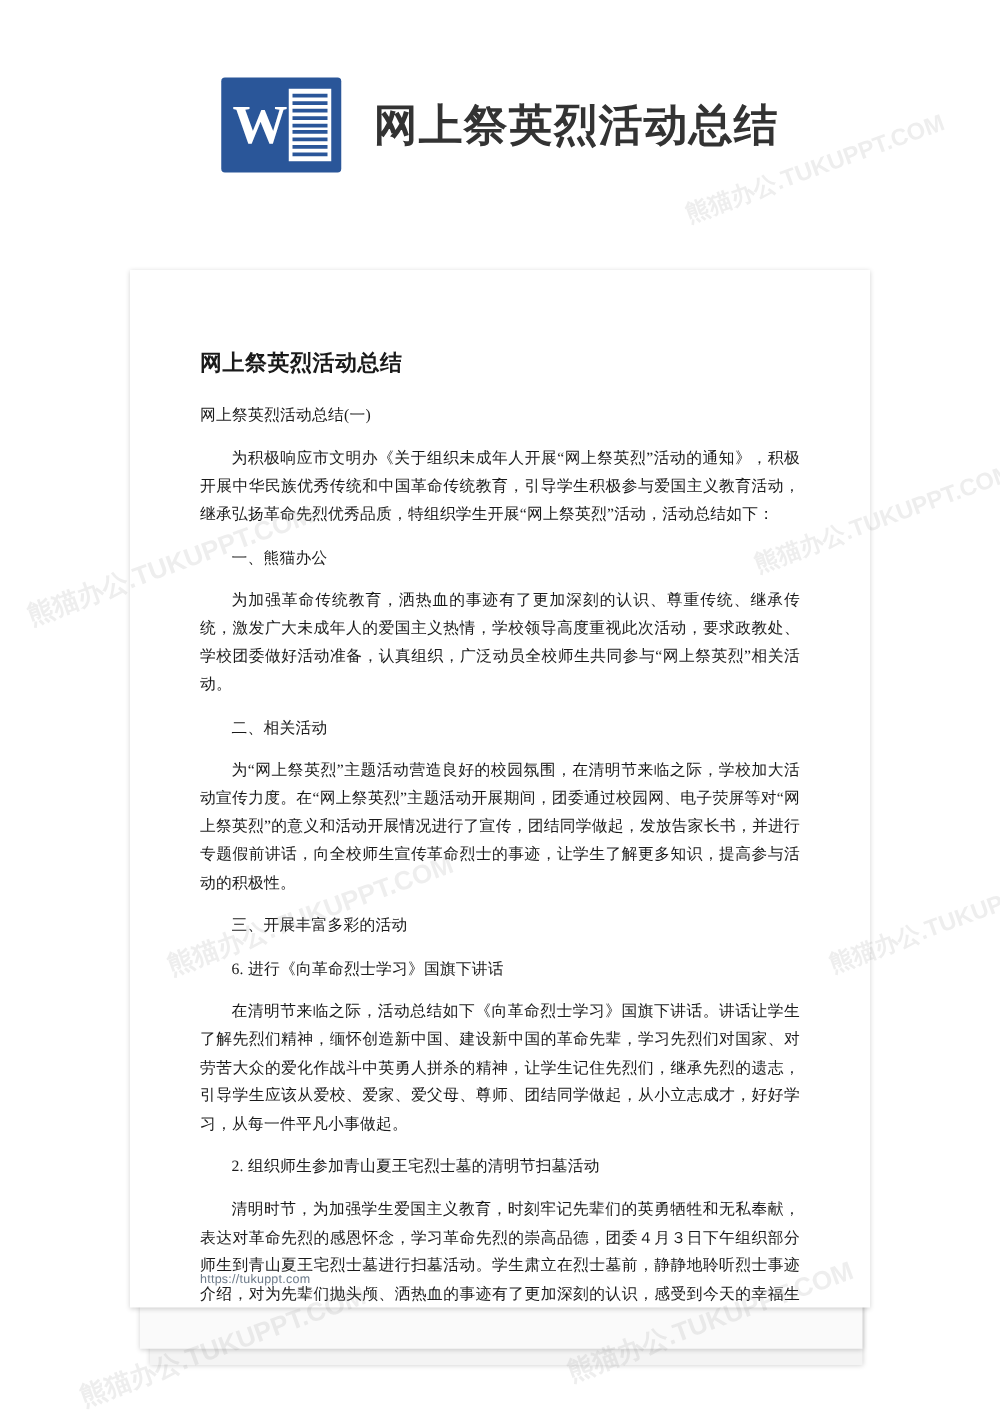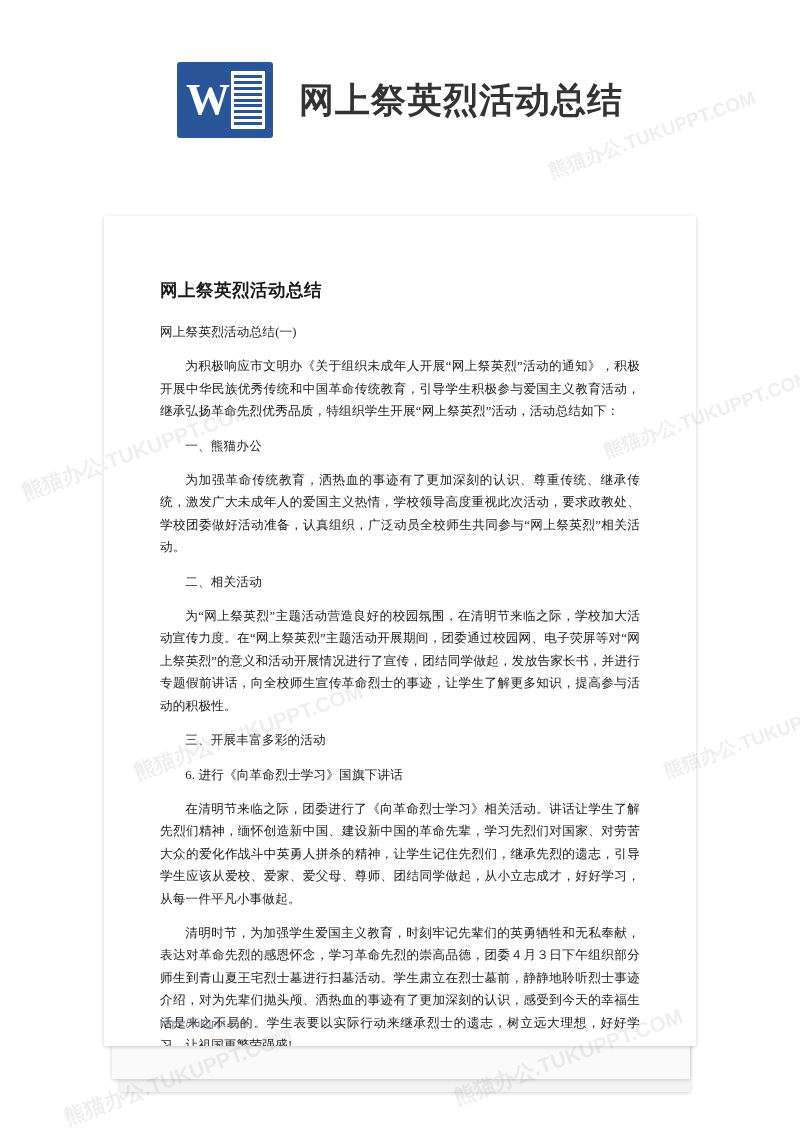--- a/index.html
+++ b/index.html
@@ -196,21 +196,22 @@
   <h1 class="doc-title">网上祭英烈活动总结</h1>
   <div id="paragraph-host">
       <p class="doc-p">网上祭英烈活动总结(一)</p>
       <p class="doc-p indent">为积极响应市文明办《关于组织未成年人开展“网上祭英烈”活动的通知》，积极开展中华民族优秀传统和中国革命传统教育，引导学生积极参与爱国主义教育活动，继承弘扬革命先烈优秀品质，特组织学生开展“网上祭英烈”活动，活动总结如下：</p>
       <p class="doc-p indent">一、熊猫办公</p>
       <p class="doc-p indent">为加强革命传统教育，洒热血的事迹有了更加深刻的认识、尊重传统、继承传统，激发广大未成年人的爱国主义热情，学校领导高度重视此次活动，要求政教处、学校团委做好活动准备，认真组织，广泛动员全校师生共同参与“网上祭英烈”相关活动。</p>
       <p class="doc-p indent">二、相关活动</p>
       <p class="doc-p indent">为“网上祭英烈”主题活动营造良好的校园氛围，在清明节来临之际，学校加大活动宣传力度。在“网上祭英烈”主题活动开展期间，团委通过校园网、电子荧屏等对“网上祭英烈”的意义和活动开展情况进行了宣传，团结同学做起，发放告家长书，并进行专题假前讲话，向全校师生宣传革命烈士的事迹，让学生了解更多知识，提高参与活动的积极性。</p>
       <p class="doc-p indent">三、开展丰富多彩的活动</p>
       <p class="doc-p indent">6. 进行《向革命烈士学习》国旗下讲话</p>
-      <p class="doc-p indent">在清明节来临之际，团委进行了《向革命烈士学习》相关活动。讲话让学生了解先烈们精神，缅怀创造新中国、建设新中国的革命先辈，学习先烈们对国家、对劳苦大众的爱化作战斗中英勇人拼杀的精神，让学生记住先烈们，继承先烈的遗志，引导学生应该从爱校、爱家、爱父母、尊师、团结同学做起，从小立志成才，好好学习，从每一件平凡小事做起。</p>
+      <p class="doc-p indent">在清明节来临之际，活动总结如下《向革命烈士学习》国旗下讲话。讲话让学生了解先烈们精神，缅怀创造新中国、建设新中国的革命先辈，学习先烈们对国家、对劳苦大众的爱化作战斗中英勇人拼杀的精神，让学生记住先烈们，继承先烈的遗志，引导学生应该从爱校、爱家、爱父母、尊师、团结同学做起，从小立志成才，好好学习，从每一件平凡小事做起。</p>
+      <p class="doc-p indent">2. 组织师生参加青山夏王宅烈士墓的清明节扫墓活动</p>
       <p class="doc-p indent">清明时节，为加强学生爱国主义教育，时刻牢记先辈们的英勇牺牲和无私奉献，表达对革命先烈的感恩怀念，学习革命先烈的崇高品德，团委４月３日下午组织部分师生到青山夏王宅烈士墓进行扫墓活动。学生肃立在烈士墓前，静静地聆听烈士事迹介绍，对为先辈们抛头颅、洒热血的事迹有了更加深刻的认识，感受到今天的幸福生活是来之不易的。学生表要以实际行动来继承烈士的遗志，树立远大理想，好好学习，让祖国更繁荣强盛!</p>
     </div>
 </div>
 
 <div class="doc-url">https://tukuppt.com</div>
 
 <div id="watermark-host">
     <div class="wm wm-a" style="left: 18px; top: 480px;">熊猫办公.TUKUPPT.COM</div>
     <div class="wm wm-a" style="left: 130px; top: 760px;">熊猫办公.TUKUPPT.COM</div>
     <div class="wm wm-b" style="left: 545px; top: 160px;">熊猫办公.TUKUPPT.COM</div>

